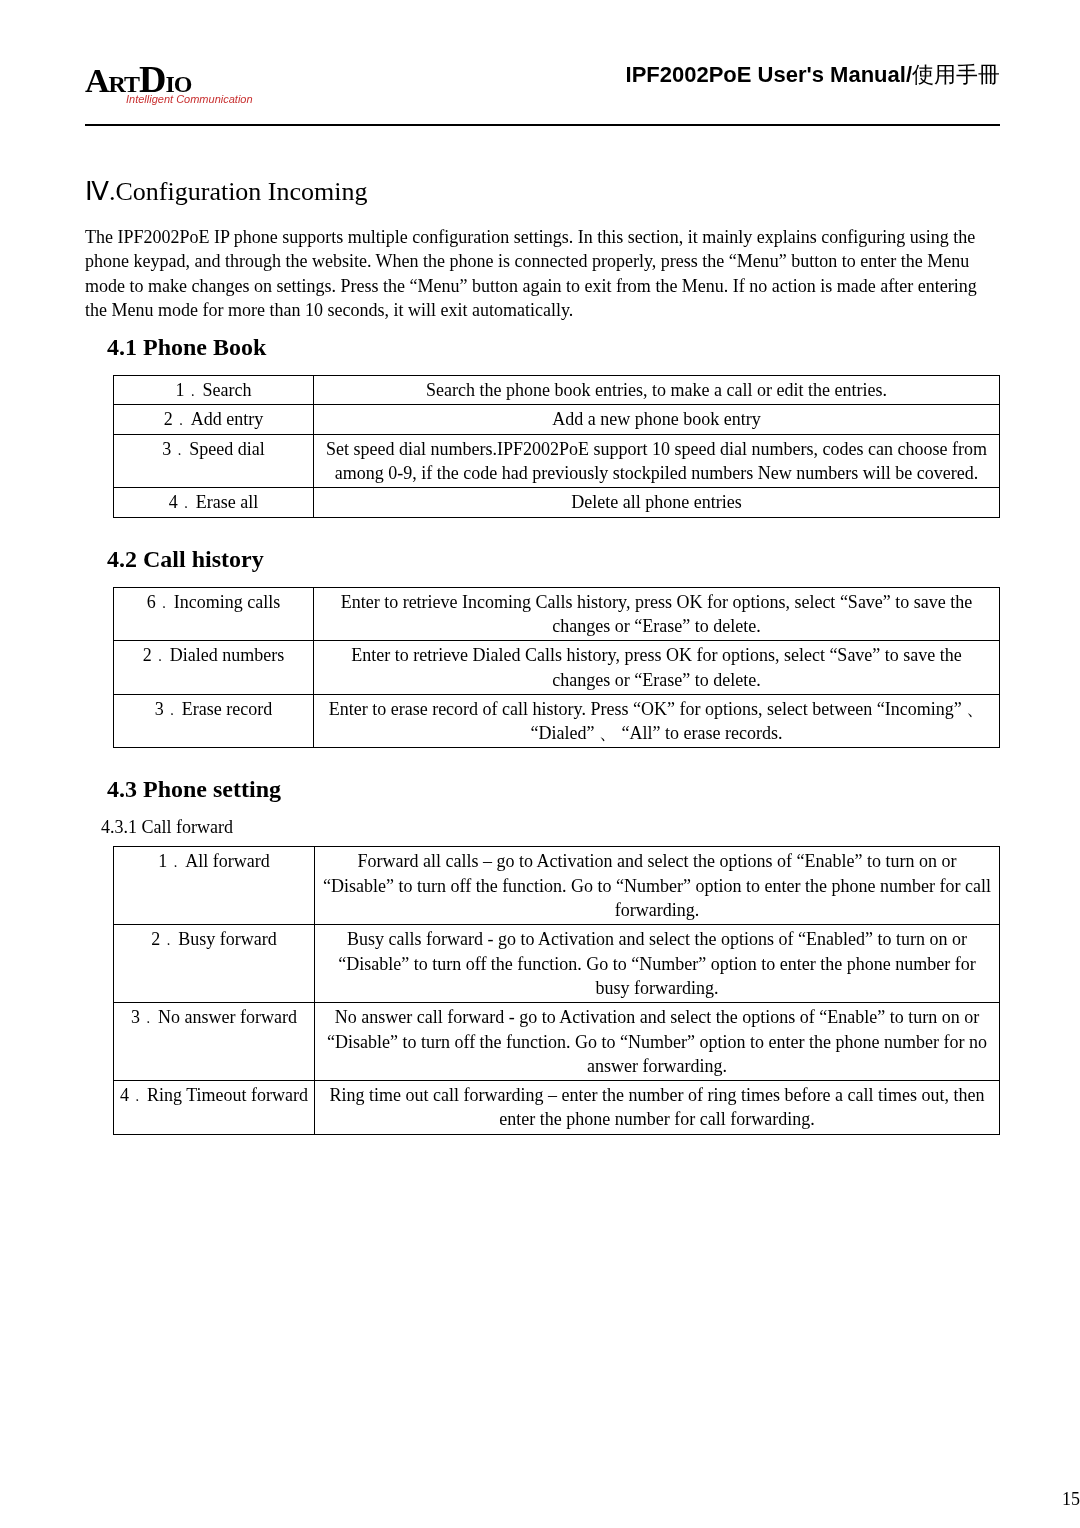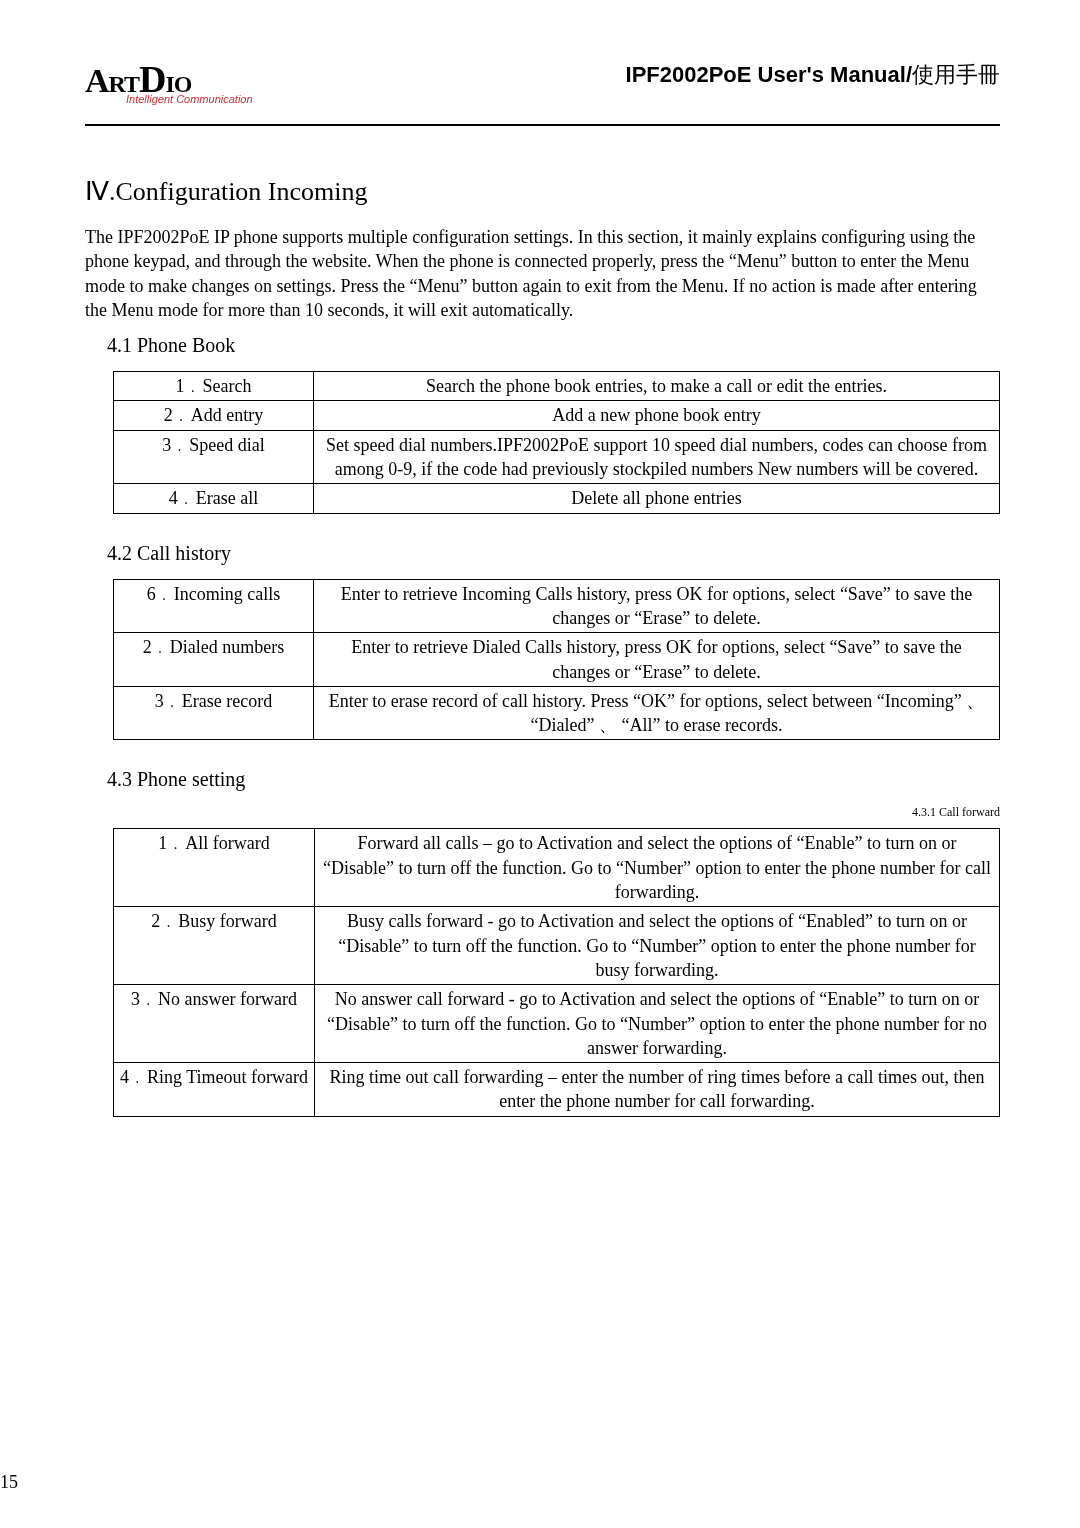--- a/index.html
+++ b/index.html
@@ -51,29 +51,28 @@
     font-size: 26px;
     font-weight: 400;
     margin-bottom: 18px;
   }
   p.section-intro {
     font-size: 18px;
     line-height: 1.35;
     margin-bottom: 12px;
   }
   h3.subhead {
-    font-size: 20px;
-    font-weight: 400;
+    font-size: 24px;
+    font-weight: 700;
     margin: 0 0 14px 22px;
   }
   h4.subsubhead {
-    font-size: 12px;
+    font-size: 18px;
     font-weight: 400;
-    margin: 0 0 8px 4px;
-    text-align: right;
+    margin: 0 0 8px 16px;
   }
   table.content-table {
     width: 100%;
     border-collapse: collapse;
     margin: 0 0 28px 28px;
     width: calc(100% - 28px);
     font-size: 18px;
   }
   table.content-table td {
     border: 1px solid #000;
@@ -81,24 +80,24 @@
     vertical-align: top;
     line-height: 1.35;
     text-align: center;
   }
   table.content-table td.col-label {
     width: 200px;
     white-space: nowrap;
   }
   .page-num {
     position: absolute;
-    bottom: 35px;
+    bottom: 18px;
     left: 0;
     width: 100%;
-    text-align: left;
+    text-align: right;
     font-size: 18px;
     font-family: "Times New Roman", serif;
   }
 </style>
 </head>
 <body>
 
 <div class="header">
   <div class="logo-block">
     <div class="logo-main">A<span class="rt">rt</span><span class="logo-d">D</span><span class="rt">io</span></div>

